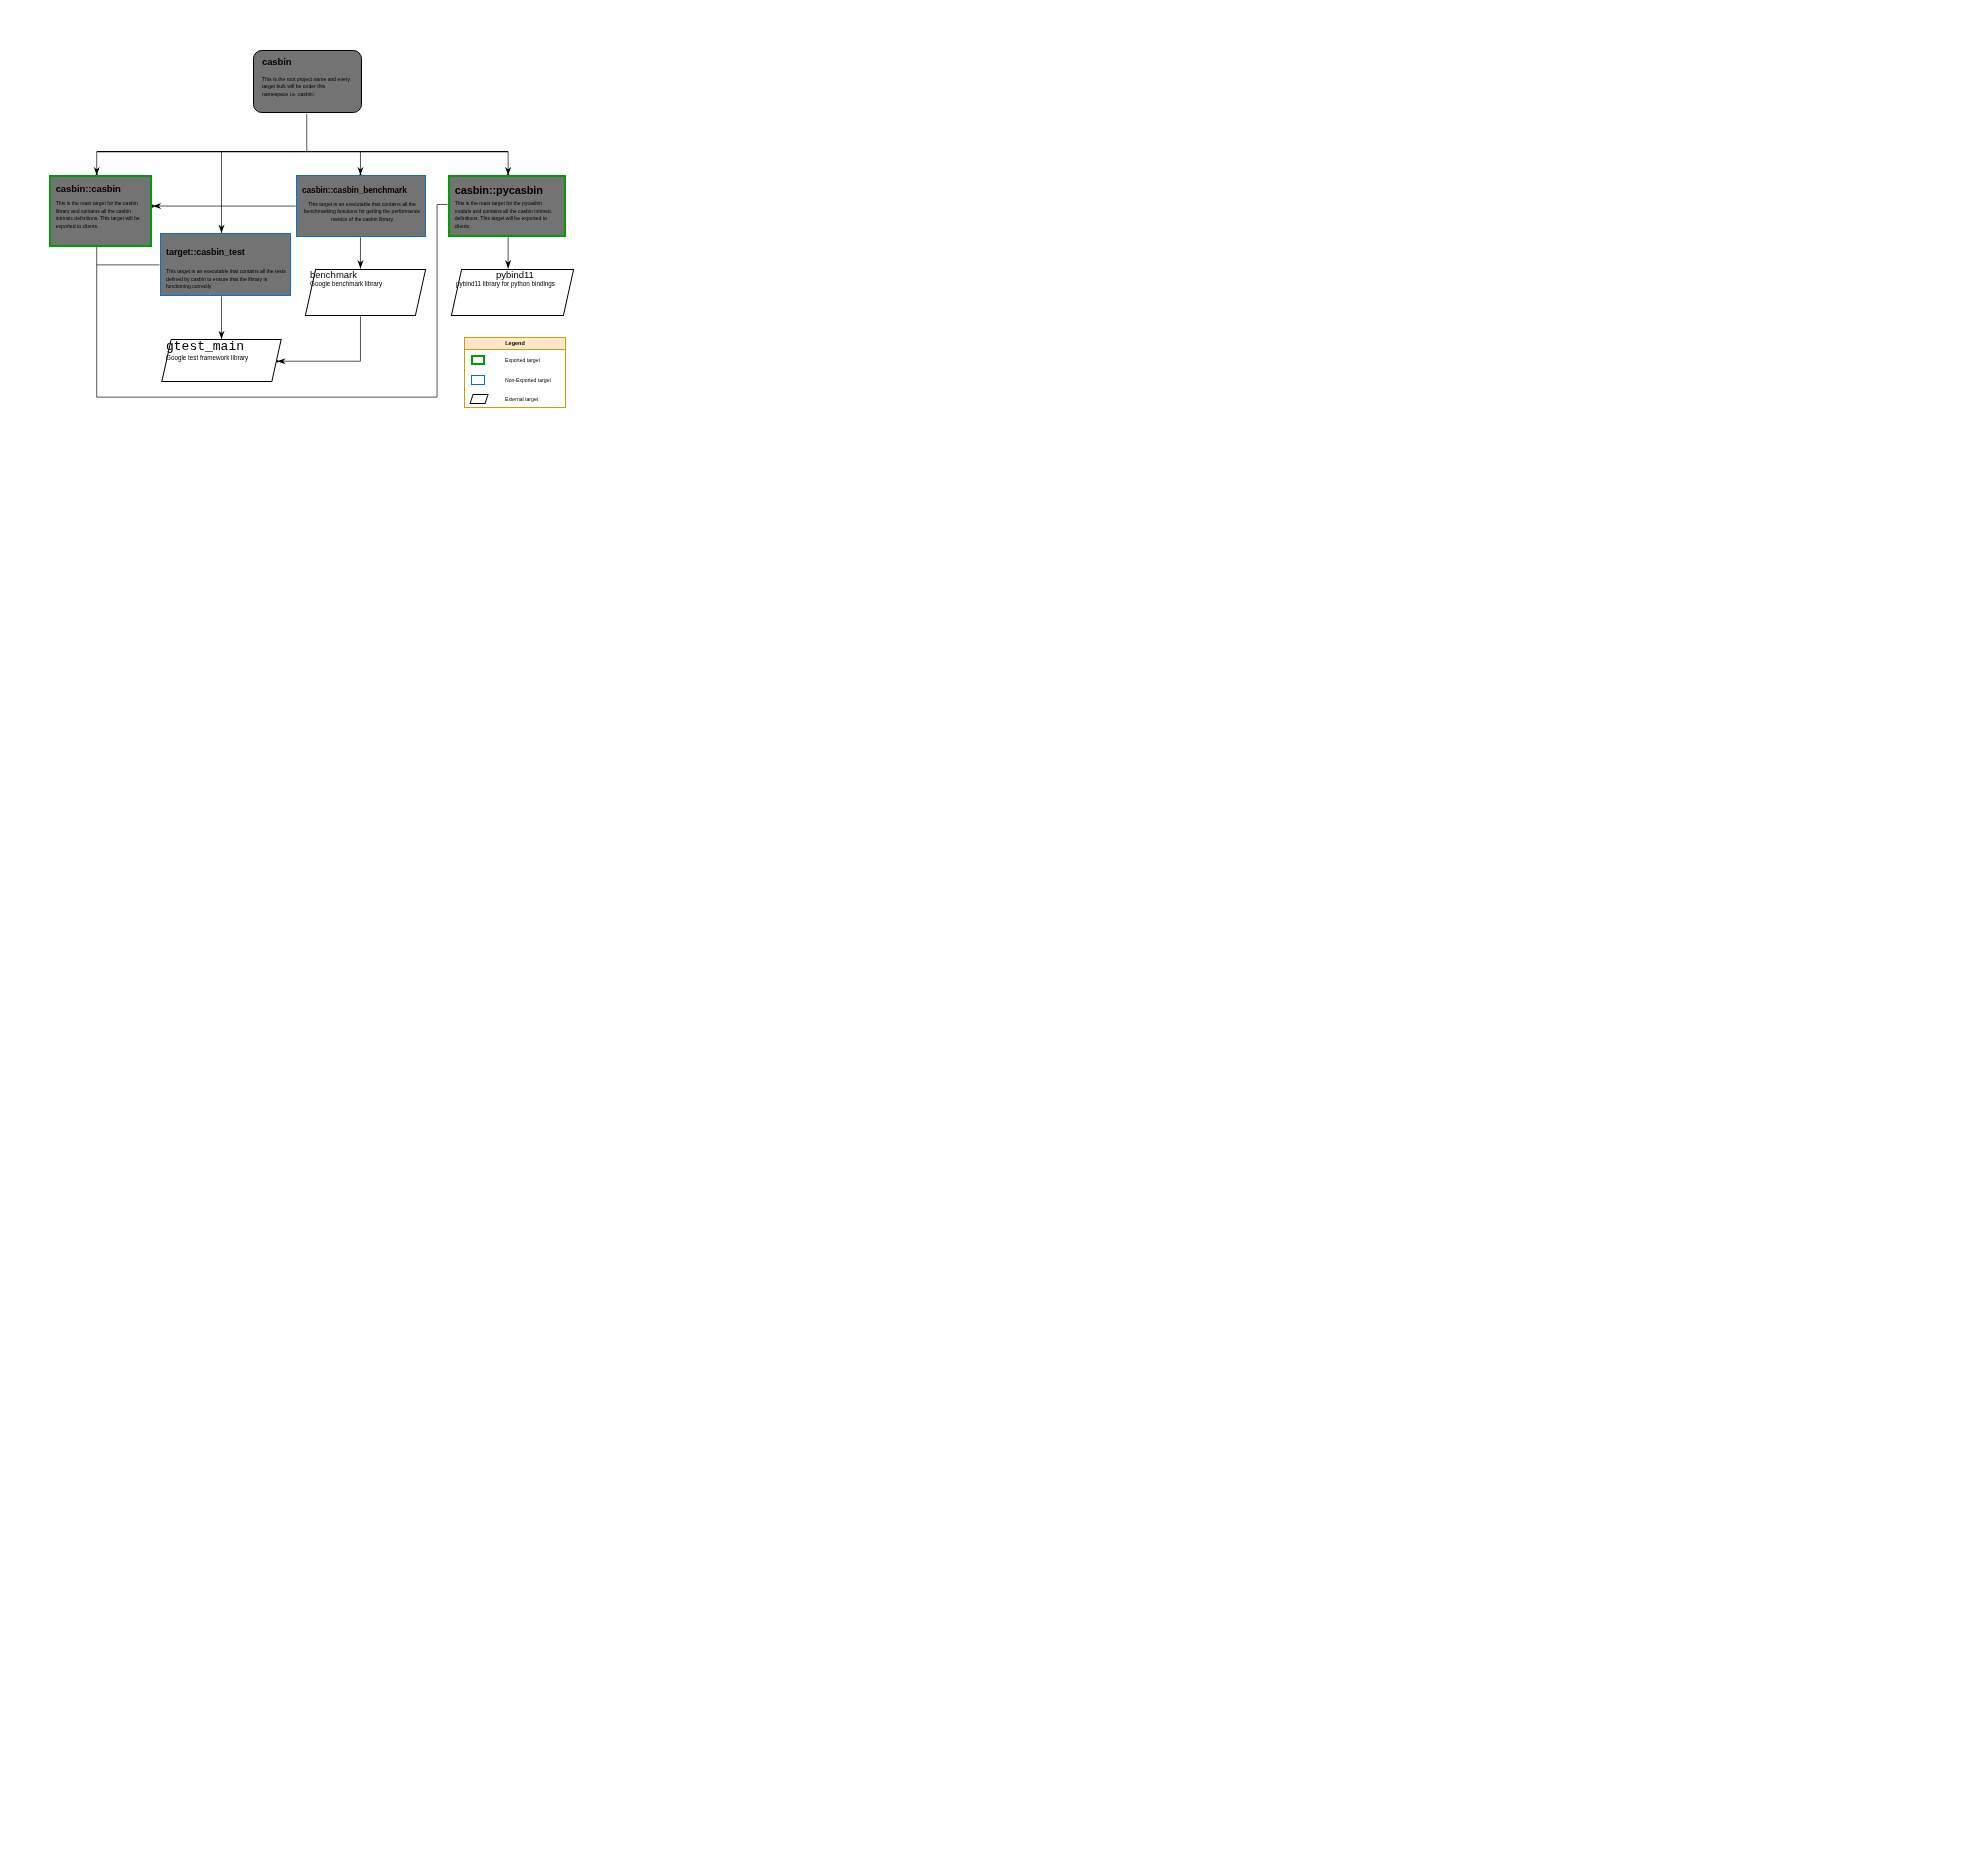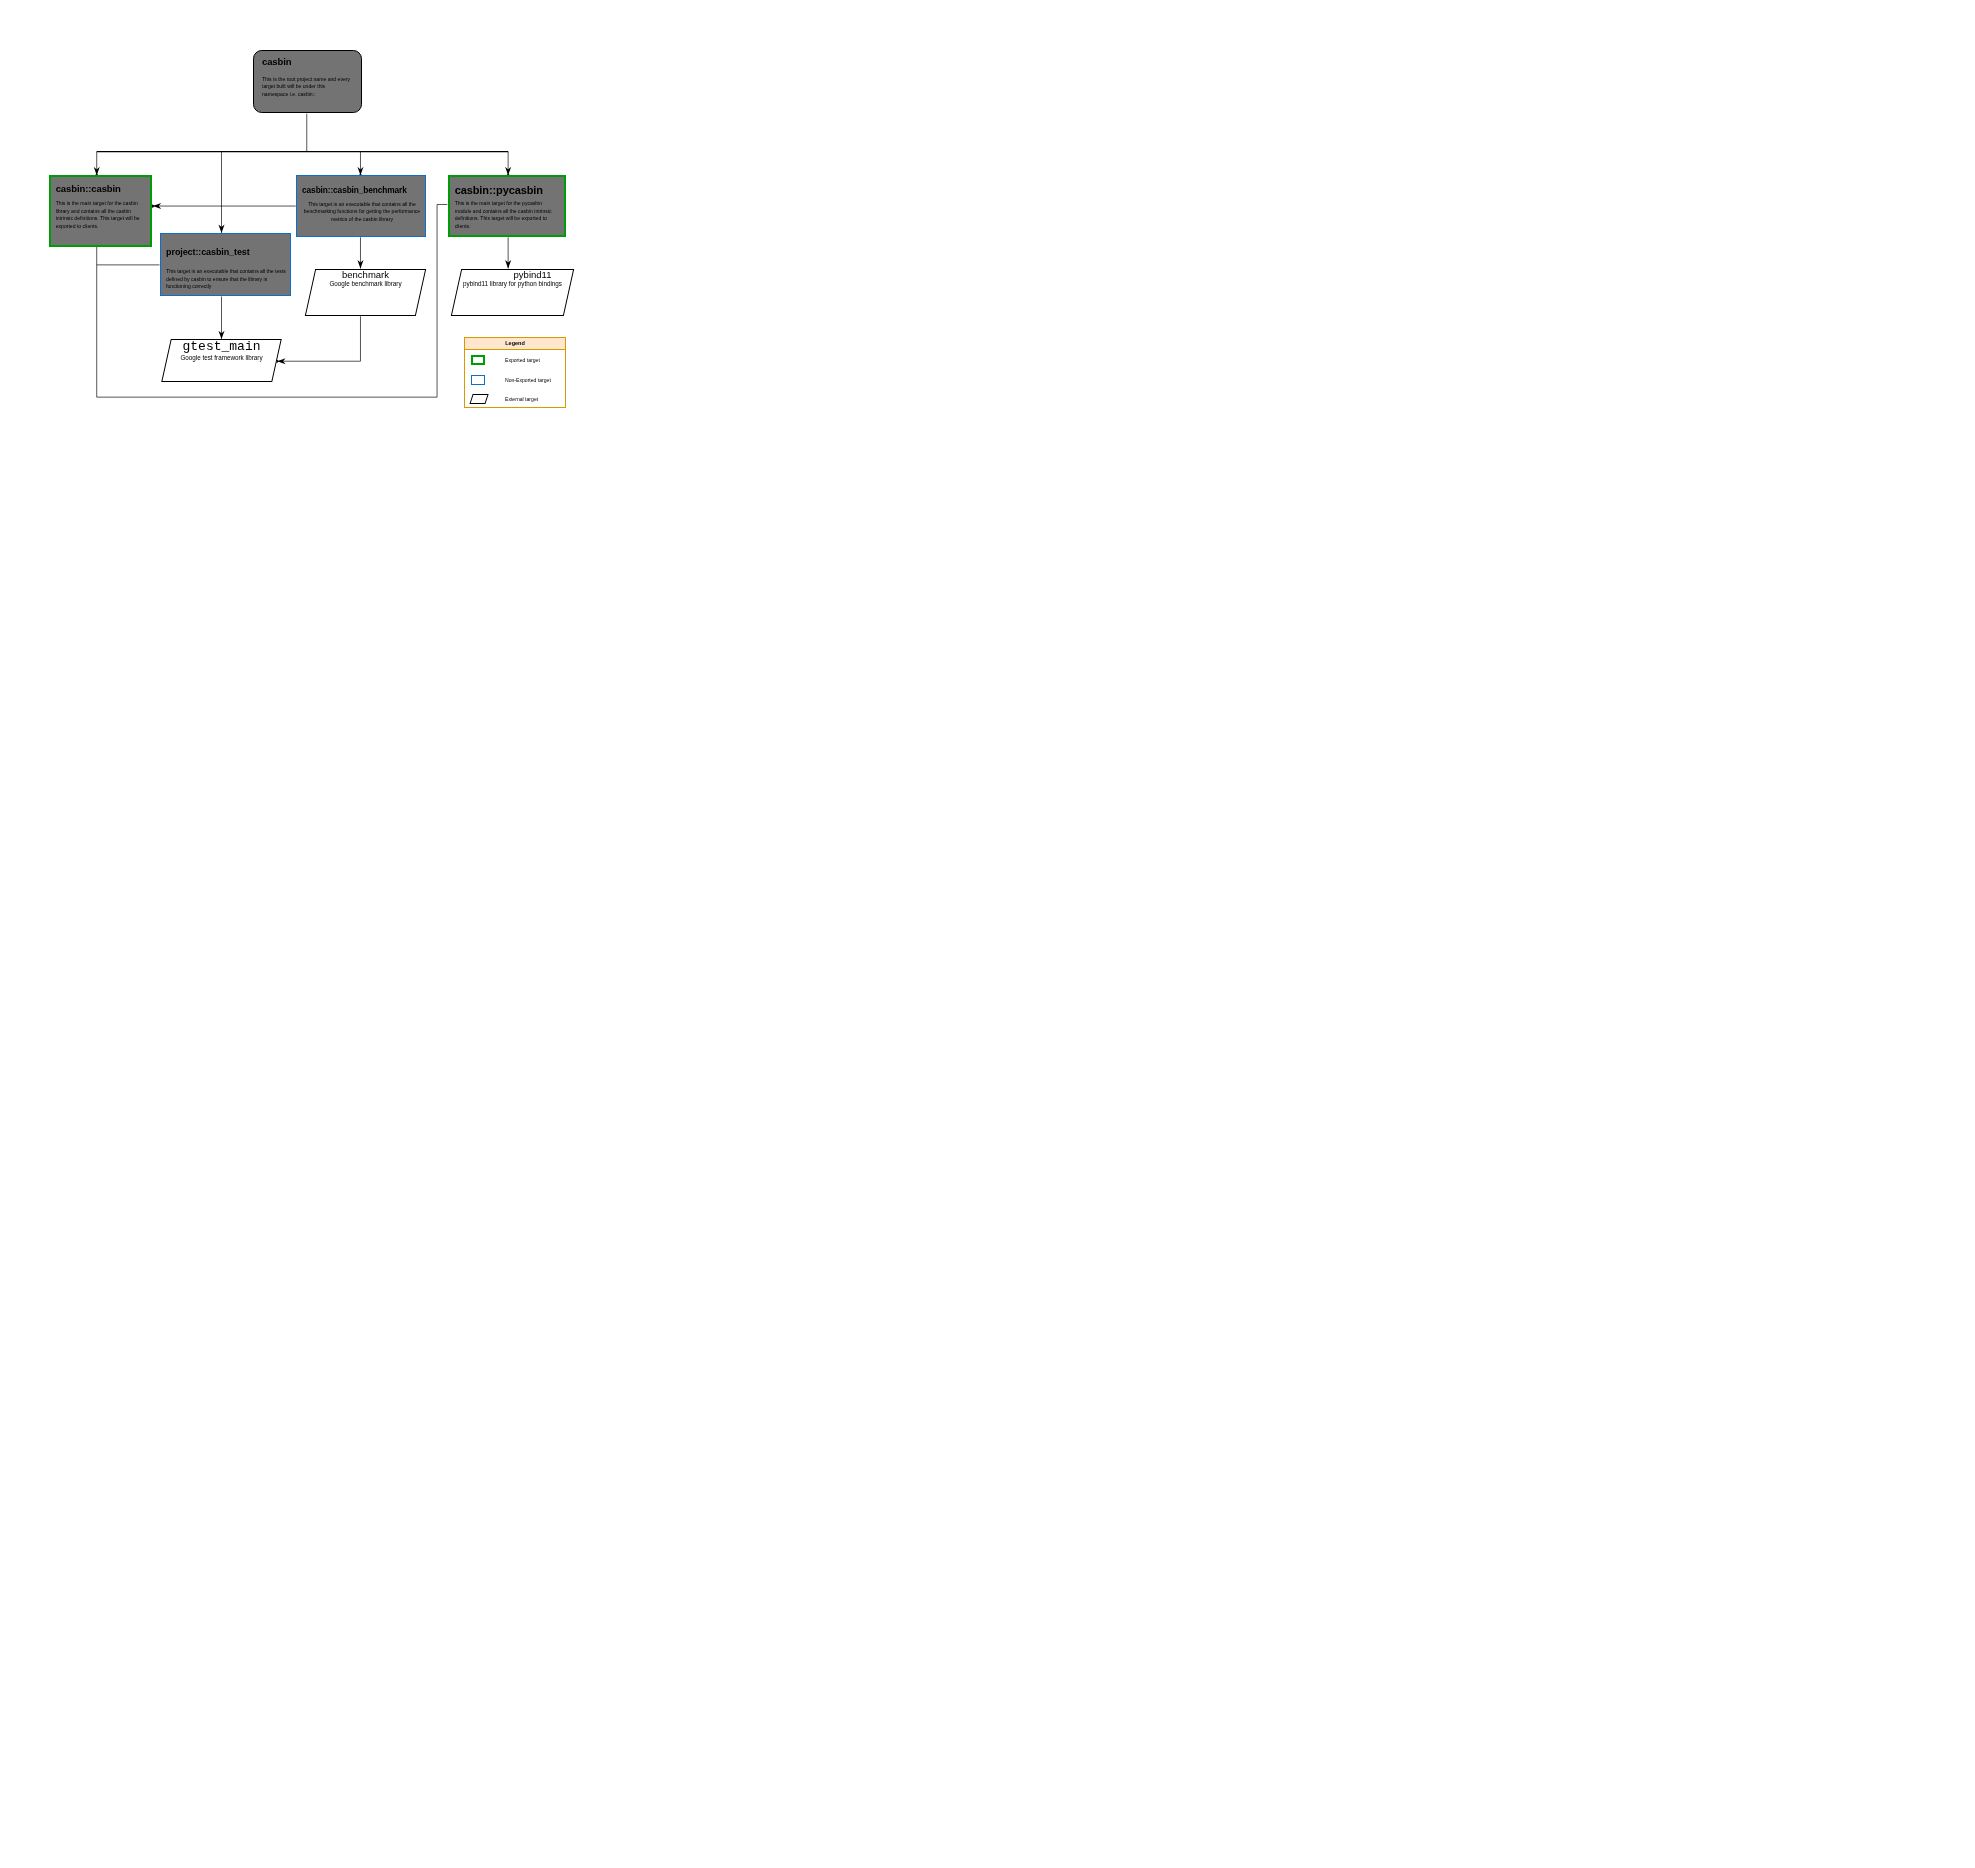--- a/index.html
+++ b/index.html
@@ -8,21 +8,21 @@
   svg.wires{position:absolute;left:0;top:0;width:610px;height:450px;z-index:0;}
   .node{position:absolute;background:#737373;box-sizing:border-box;z-index:2;}
   .node .node-title{position:absolute;font-weight:bold;font-size:9px;white-space:nowrap;letter-spacing:-0.1px;}
   .node .node-desc{position:absolute;font-size:5.1px;line-height:7.5px;}
   .rounded{border:0.9px solid #000;border-radius:8.7px;}
   .exported{border:2.8px solid var(--exported);}
   .nonexported{border:0.9px solid var(--non-exported);}
   .pgram-wrap{position:absolute;z-index:2;}
   .pgram-shape{position:absolute;left:0;top:0;right:0;bottom:0;background:#fff;
                border:0.9px solid var(--external);transform:skewX(-12.5deg);box-sizing:border-box;}
-  .pgram-content{position:absolute;left:0;top:0;right:0;bottom:0;text-align:center;}
+  .pgram-content{position:absolute;left:0;top:0;right:0;bottom:0;}
   .legend{position:absolute;left:464px;top:337px;width:102px;height:71px;z-index:2;
           border:0.8px solid var(--legend-border);box-sizing:border-box;background:#fff;}
   .legend-header{height:10.7px;line-height:10.7px;text-align:center;font-weight:bold;font-size:5.5px;
                  background:var(--legend-header-fill);border-bottom:0.8px solid var(--legend-border);}
   .legend-item-label{position:absolute;left:40px;font-size:5.1px;}
   .swatch{position:absolute;box-sizing:border-box;background:#fff;}
   .swatch-exported{left:6.3px;top:17.4px;width:14.2px;height:10px;border:2px solid var(--exported);}
   .swatch-nonexported{left:6.3px;top:37px;width:14.2px;height:10px;border:0.8px solid var(--non-exported);}
   .swatch-external{left:6.3px;top:56px;width:16px;height:10.3px;border:0.6px solid var(--external);transform:skewX(-18deg);}
 </style>
@@ -85,21 +85,21 @@
     <div class="node-title" style="left:5.1px;top:8.7px;font-size:8.3px;">casbin::casbin_benchmark</div>
     <div class="node-desc" style="left:5.1px;top:24.5px;right:3.2px;">This target is an executable that contains all the benchmarking functions for getting the performance metrics of the casbin library</div>
   </div>
 
   <div class="node exported" style="left:448px;top:175px;width:118px;height:62px;">
     <div class="node-title" style="left:4.7px;top:7px;font-size:11px;">casbin::pycasbin</div>
     <div class="node-desc" style="left:4.7px;top:23px;right:8px;">This is the main target for the pycasbin module and contains all the casbin intrinsic definitions. This target will be exported to clients.</div>
   </div>
 
   <div class="node nonexported" style="left:160px;top:233px;width:131px;height:63px;">
-    <div class="node-title" style="left:5.1px;top:12.6px;font-size:9px;">project::casbin_test</div>
+    <div class="node-title" style="left:5.1px;top:12.6px;font-size:9px;">target::casbin_test</div>
     <div class="node-desc" style="left:5.1px;top:34px;right:4px;">This target is an executable that contains all the tests defined by casbin to ensure that the library is functioning correctly</div>
   </div>
 
   <div class="pgram-wrap" style="left:310px;top:269px;width:111px;height:47px;">
     <div class="pgram-shape"></div>
     <div class="pgram-content">
       <div class="node-title" style="left:18px;top:6.3px;font-size:9.5px;">benchmark</div>
       <div class="node-desc" style="left:18px;top:31px;white-space:nowrap;">Google benchmark library</div>
     </div>
   </div>

